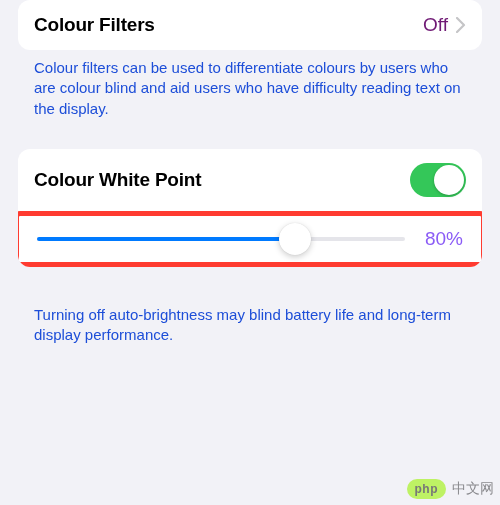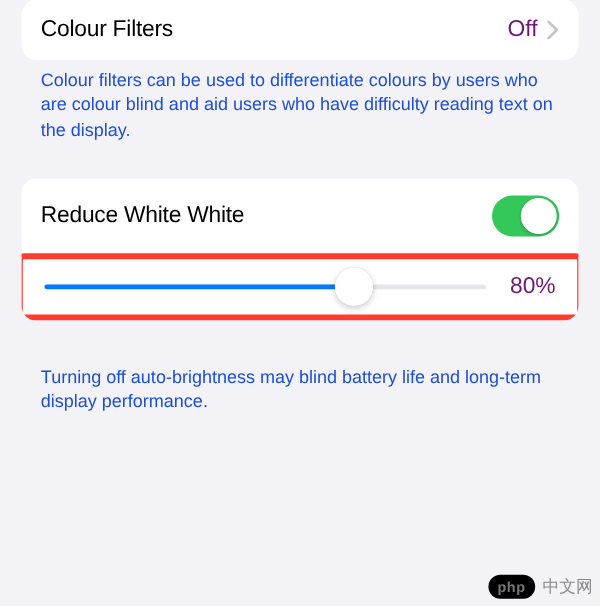--- a/index.html
+++ b/index.html
@@ -20,21 +20,21 @@
     overflow: hidden;
   }
   .row {
     display: flex;
     align-items: center;
     padding: 14px 16px;
     min-height: 48px;
   }
   .row-label {
     font-size: 19px;
-    font-weight: 400;
+    font-weight: 700;
     flex: 1;
     letter-spacing: -0.2px;
   }
   .row-value {
     font-size: 19px;
     color: #701a75;
     margin-right: 8px;
   }
   .chevron {
     color: #c5c5c7;
@@ -99,37 +99,37 @@
     width: 32px;
     height: 32px;
     background: #fff;
     border-radius: 50%;
     top: 50%;
     transform: translate(-50%, -50%);
     box-shadow: 0 2px 6px rgba(0,0,0,0.2), 0 0 1px rgba(0,0,0,0.15);
   }
   .slider-value {
     font-size: 19px;
-    color: #701a75;
+    color: #8b5cf6;
     white-space: nowrap;
   }
 
   
   .watermark {
     position: absolute;
     right: 6px;
     bottom: 6px;
     display: flex;
     align-items: center;
     gap: 6px;
     font-size: 14px;
     color: #8a8a8e;
   }
   .php-pill {
-    background: #000000;
+    background: #bef264;
     color: #777;
     font-weight: 700;
     font-size: 12px;
     padding: 3px 8px;
     border-radius: 11px;
     letter-spacing: 0.5px;
   }
 </style>
 </head>
 <body>
@@ -146,21 +146,21 @@
           </svg>
       </div>
     </div>
   </div>
   <div class="help-text">Colour filters can be used to differentiate colours by users who are colour blind and aid users who have difficulty reading text on the display.</div>
 
   <div class="spacer"></div>
 
   <div class="card">
     <div class="row">
-      <div class="row-label">Reduce White White</div>
+      <div class="row-label">Colour White Point</div>
       <div class="toggle on">
         <div class="knob"></div>
       </div>
     </div>
     <div class="slider-outer">
       <div class="slider-track">
         <div class="slider-fill" style="width:70%"></div>
         <div class="slider-thumb" style="left:70%"></div>
       </div>
       <div class="slider-value">80%</div>

